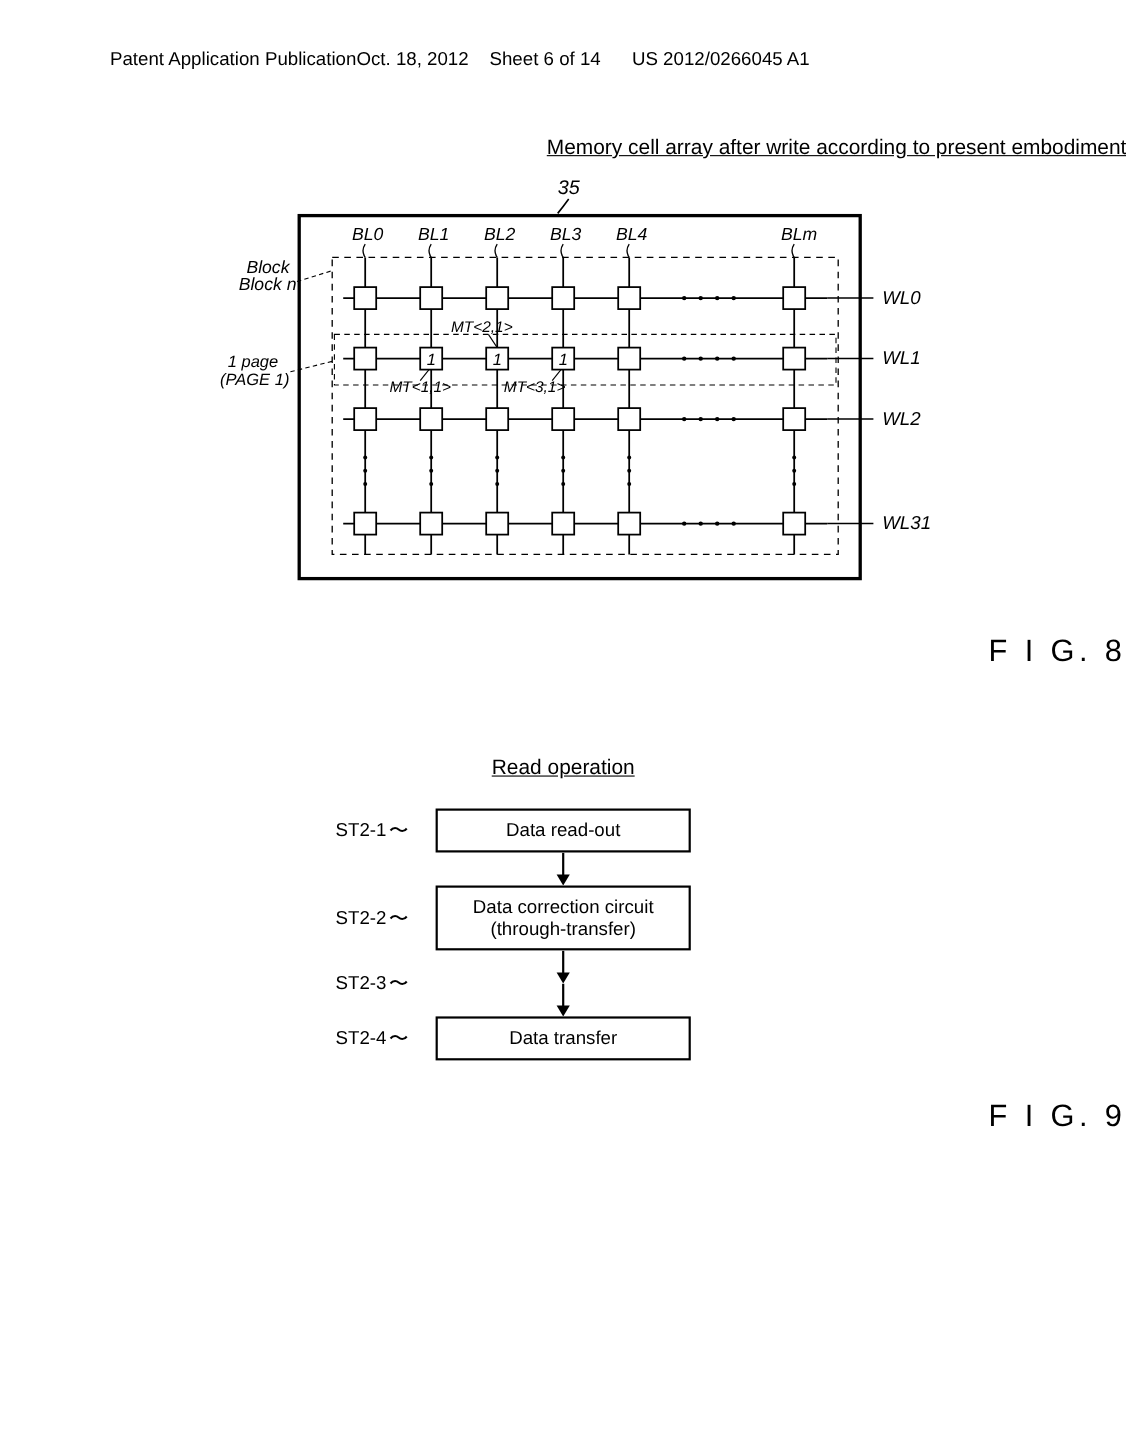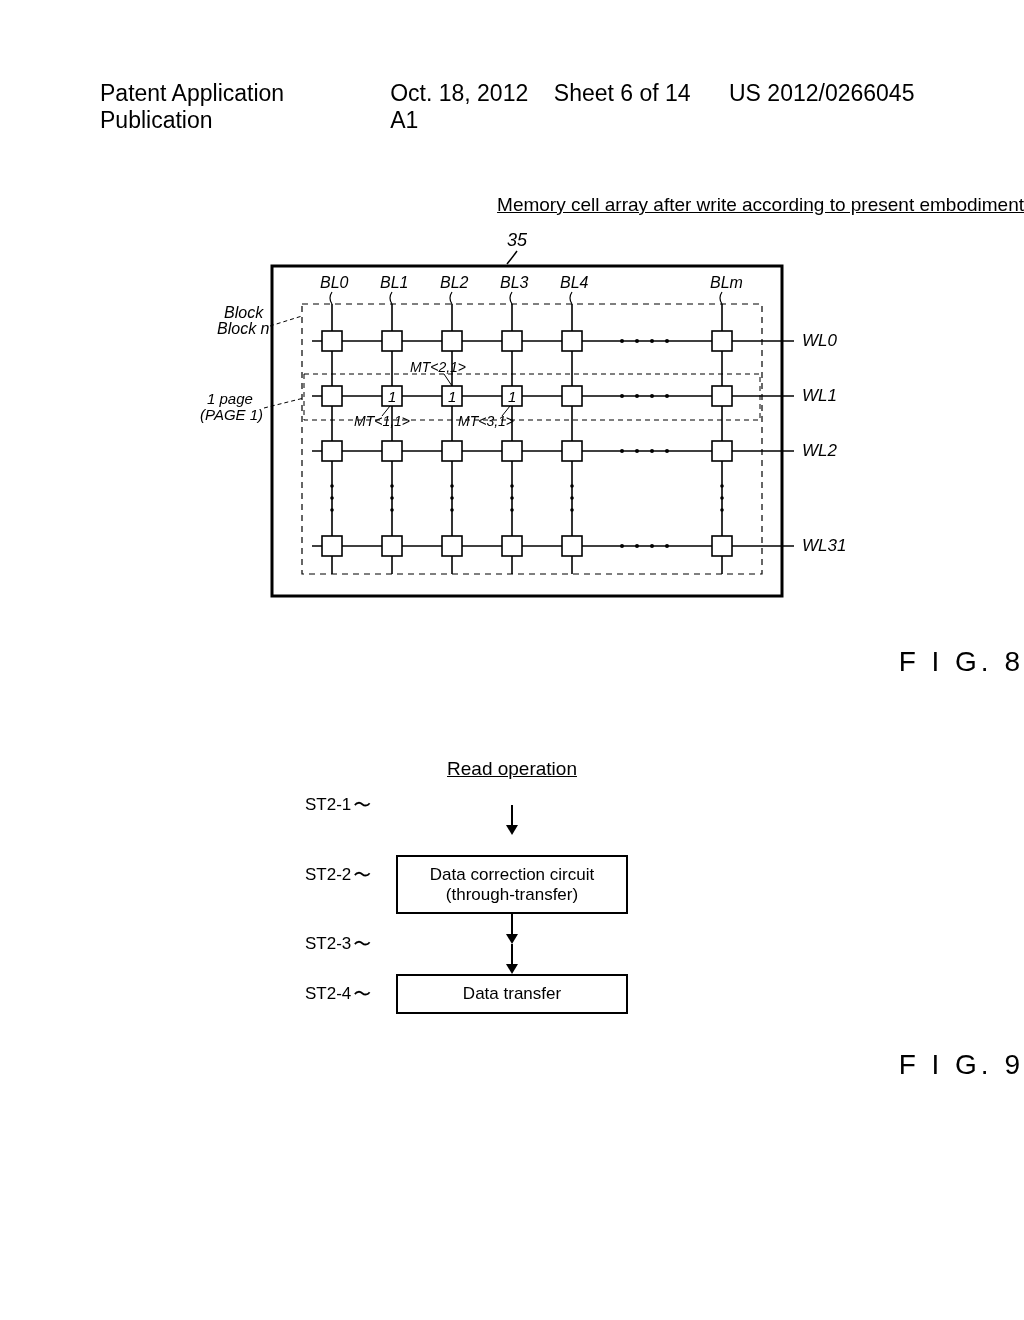--- a/index.html
+++ b/index.html
@@ -8,22 +8,22 @@
     background: #fff;
     font-family: Arial, Helvetica, sans-serif;
     color: #000;
     width: 1024px;
     height: 1320px;
     position: relative;
   }
   .page-header {
     display: flex;
     justify-content: flex-start;
-    padding: 80px 100px 0 100px;
-    font-size: 23px;
+    padding: 44px 100px 0 100px;
+    font-size: 17px;
   }
   .page-header .left { font-weight: normal; }
   .page-header .right { font-weight: normal; }
   .fig8-title {
     text-align: right;
     font-size: 19px;
     margin-top: 60px;
     text-decoration: underline;
   }
   .fig8-wrap {
@@ -250,34 +250,35 @@
 
 <div class="flow-title">Read operation</div>
 
 <div class="flow-wrap">
 
   <div class="flow-row">
     <div class="flow-step-label">
       <span>ST2-1</span>
         <span class="tilde">〜</span>
     </div>
+    <div class="flow-box">Data read-out</div>
   </div>
   <div class="flow-arrow">
     <svg width="20" height="30">
         <line x1="10" y1="0" x2="10" y2="22" stroke="#000" stroke-width="2"></line>
         <polygon points="10,30 4,20 16,20" fill="#000"></polygon>
       </svg>
   </div>
 
   <div class="flow-row">
     <div class="flow-step-label">
       <span>ST2-2</span>
         <span class="tilde">〜</span>
     </div>
-    <div class="flow-box small" style="white-space:pre-line;margin-top:20px;">Data correction circuit
+    <div class="flow-box small" style="white-space:pre-line;">Data correction circuit
 (through-transfer)</div>
   </div>
   <div class="flow-arrow">
     <svg width="20" height="30">
         <line x1="10" y1="0" x2="10" y2="22" stroke="#000" stroke-width="2"></line>
         <polygon points="10,30 4,20 16,20" fill="#000"></polygon>
       </svg>
   </div>
 
   <div class="flow-row">

